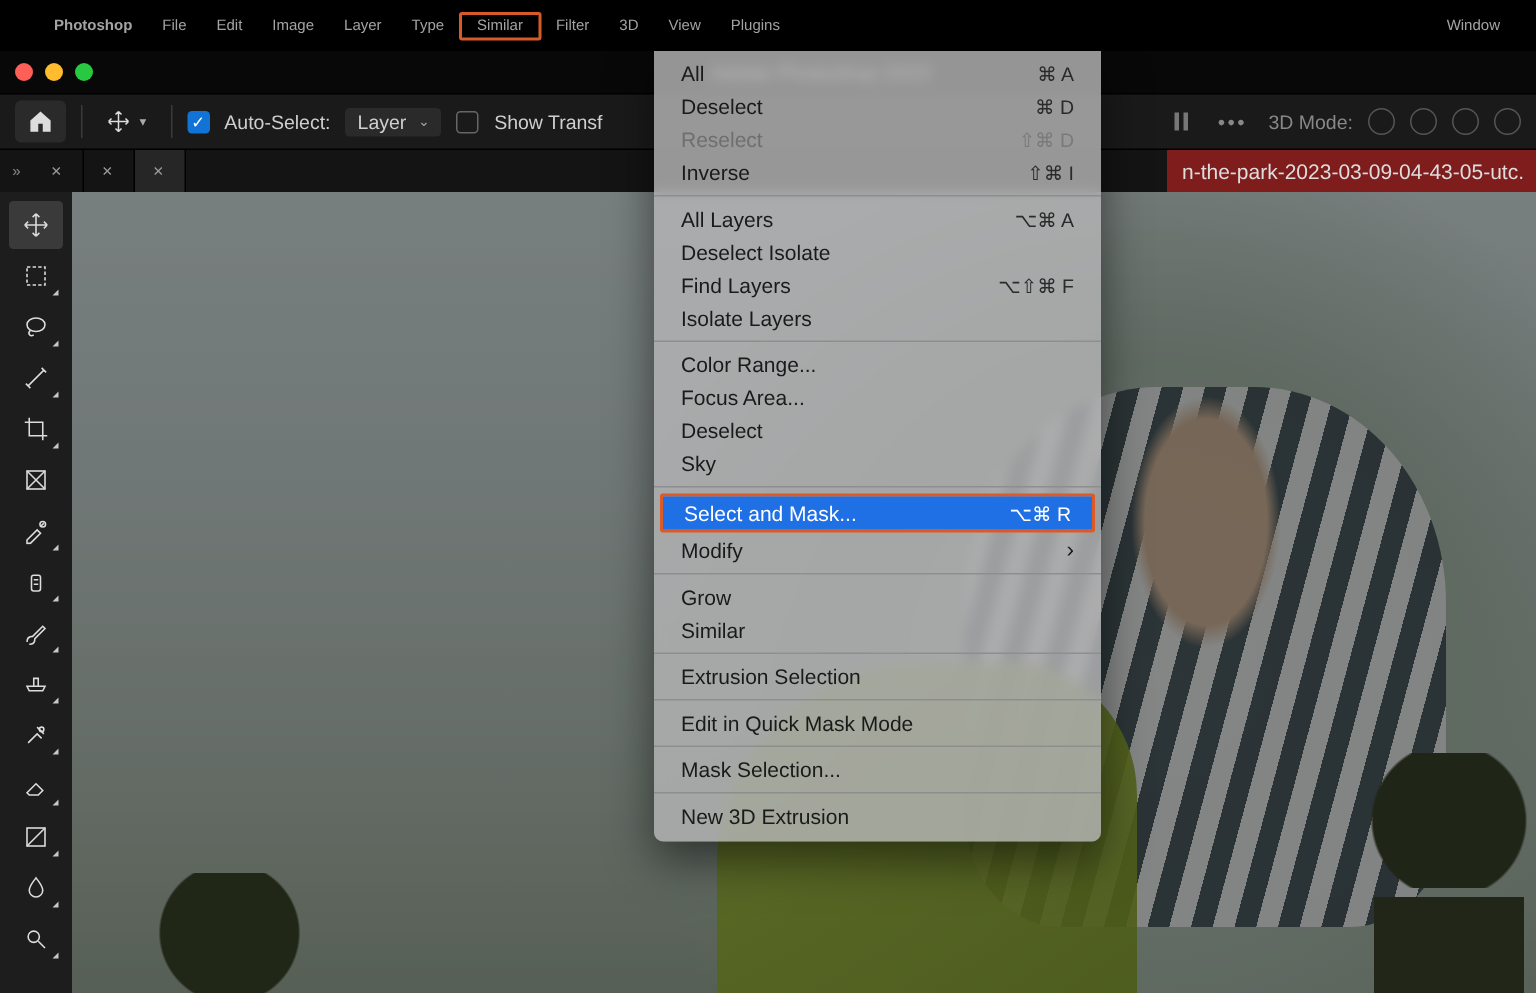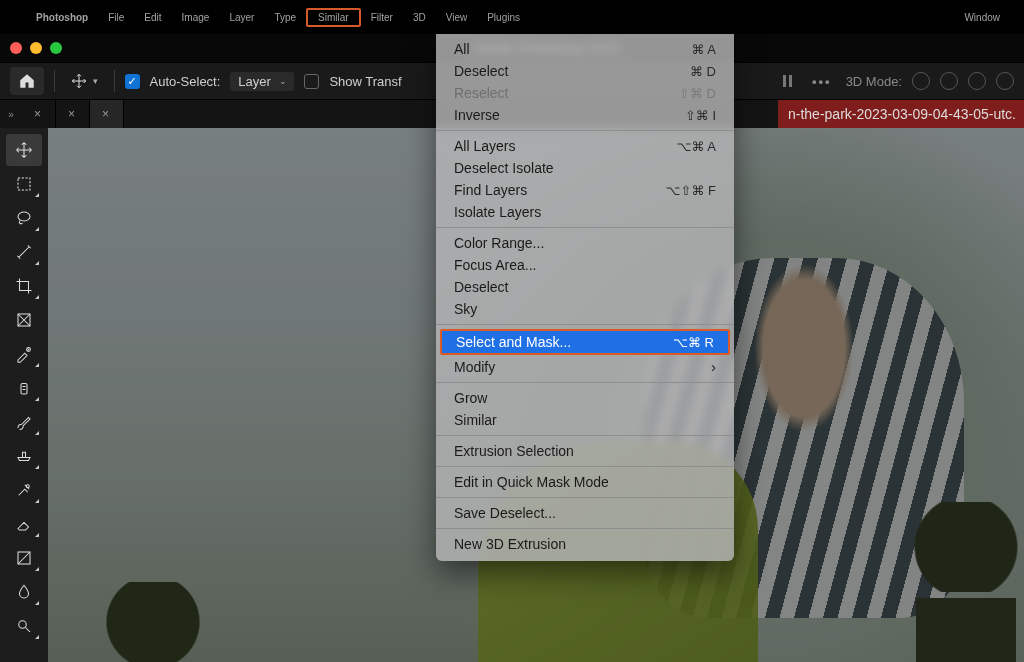--- a/index.html
+++ b/index.html
@@ -341,19 +341,19 @@
   <hr>
   <div class="row">
       <span>Extrusion Selection</span>
     </div>
   <hr>
   <div class="row">
       <span>Edit in Quick Mask Mode</span>
     </div>
   <hr>
   <div class="row">
-      <span>Save Deselect...</span>
+      <span>Mask Selection...</span>
     </div>
   <hr>
   <div class="row">
       <span>New 3D Extrusion</span>
     </div>
 </div>
 
 </body></html>

